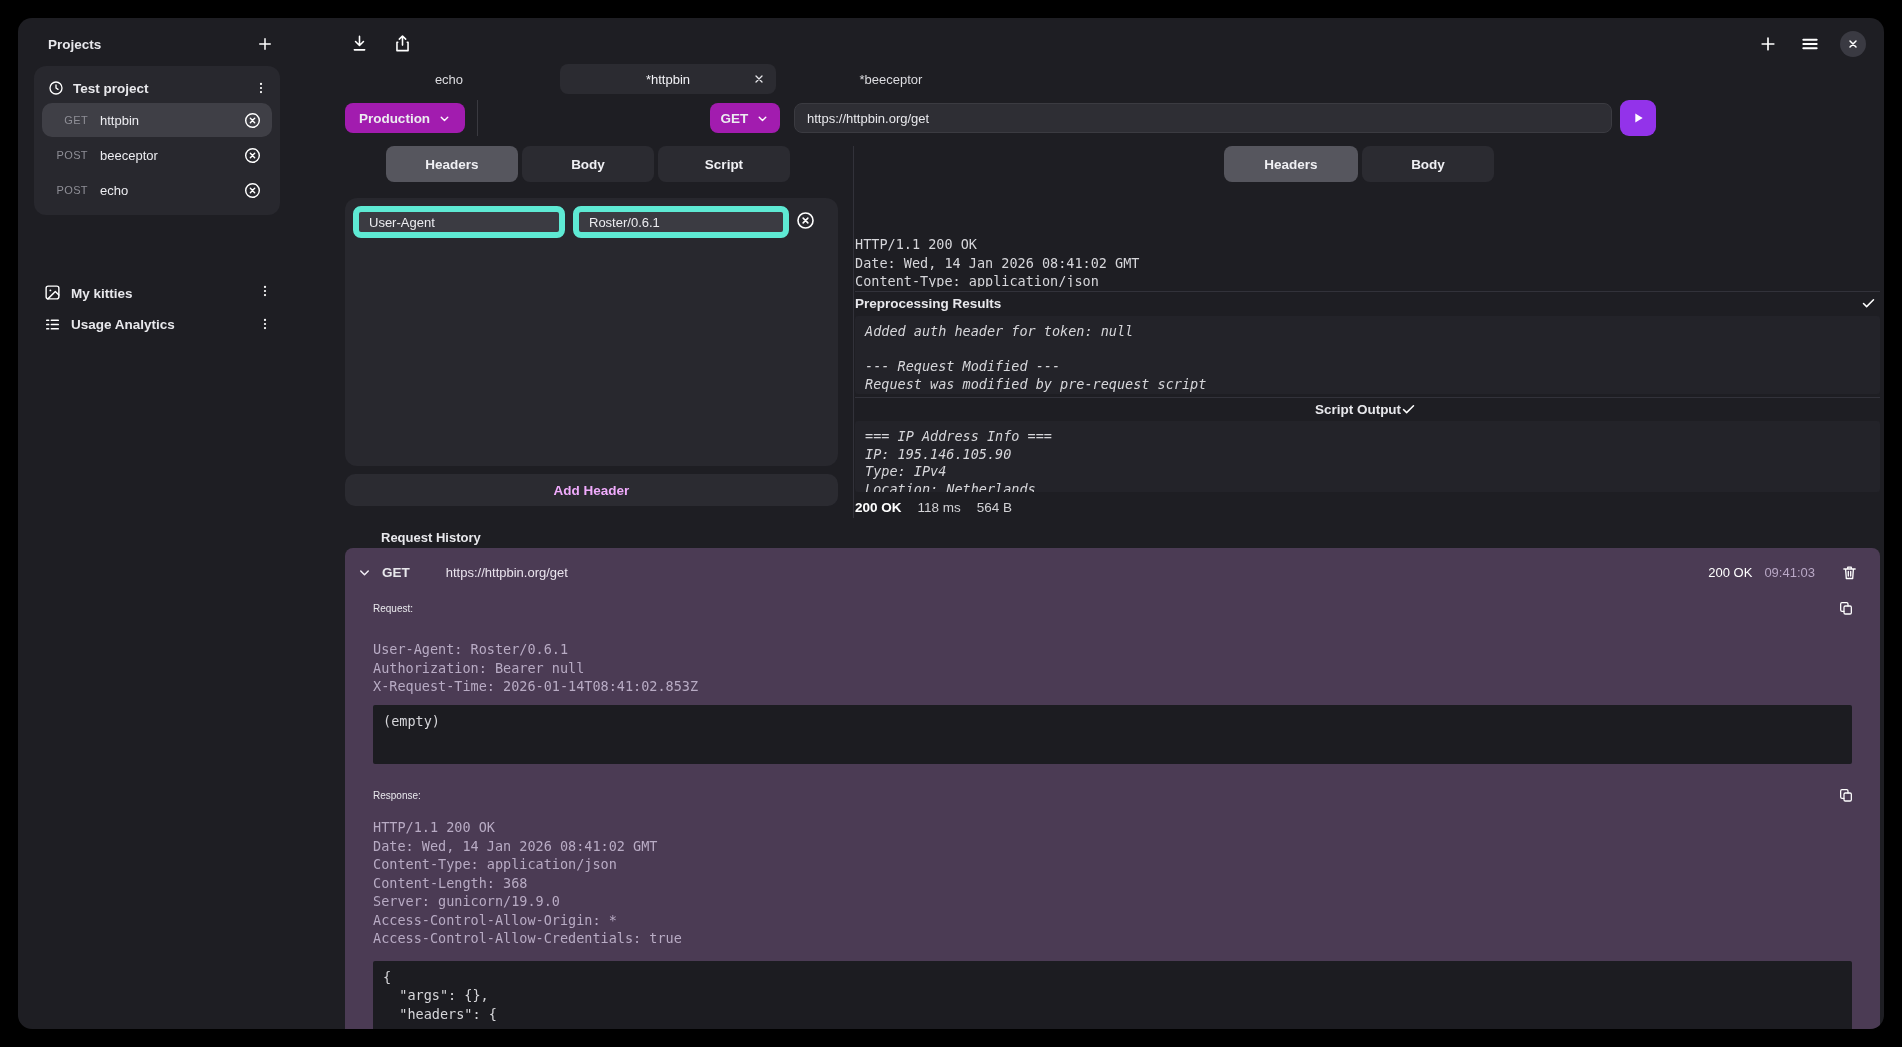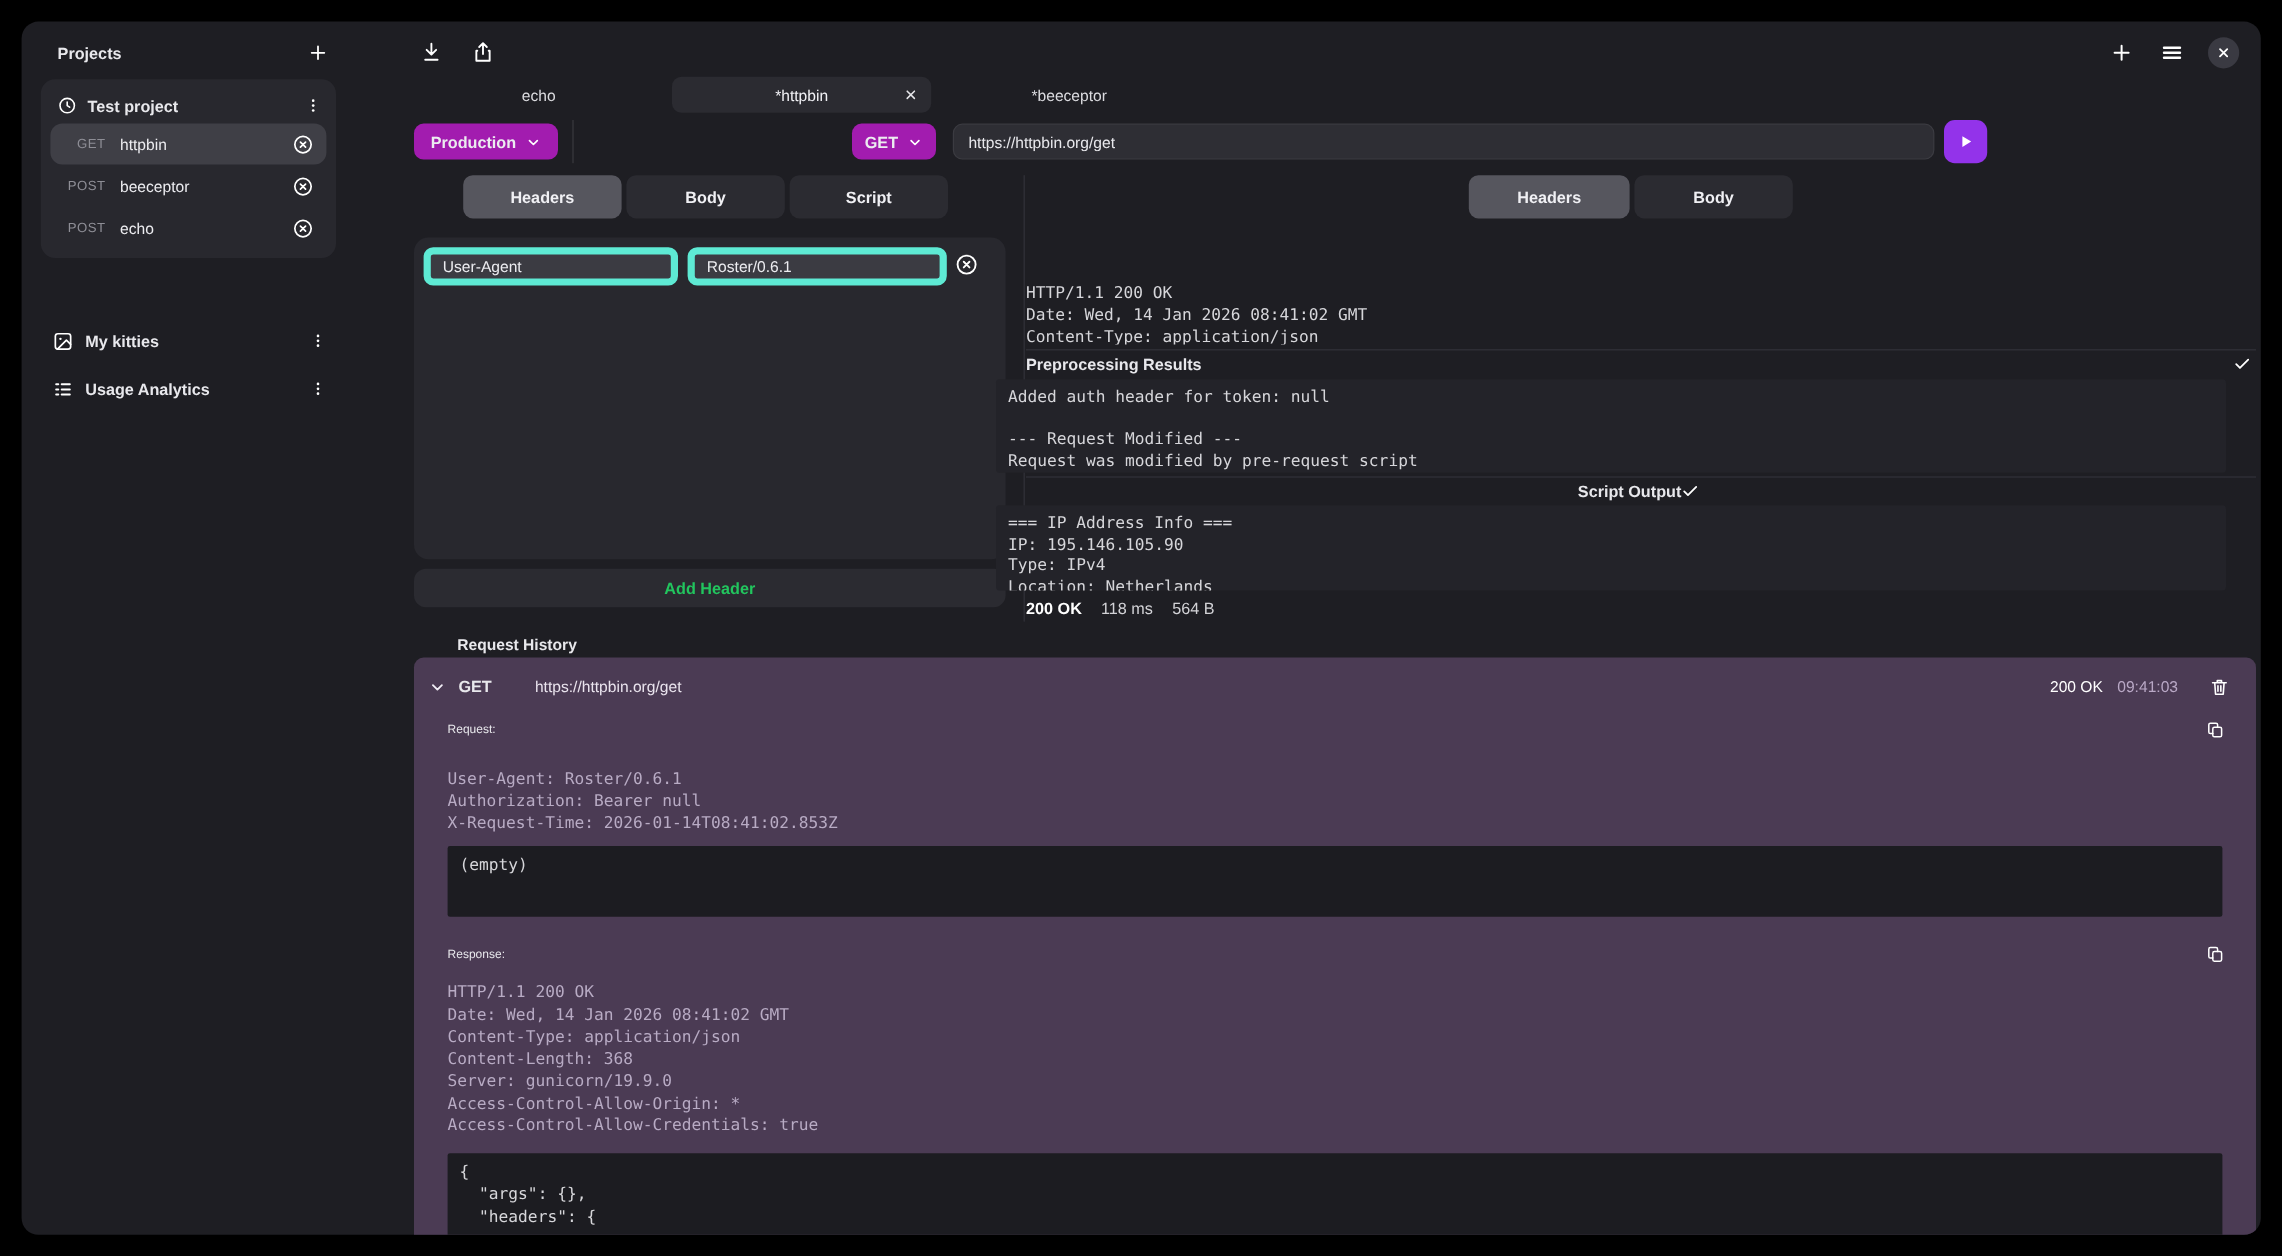--- a/index.html
+++ b/index.html
@@ -22,21 +22,21 @@
   .sb-title{font-size:13.5px;font-weight:700;}
   .ghost-btn{background:none;border:none;padding:2px;color:#fff;display:inline-flex;}
   .project-card{margin-top:8px;background:#28282e;border-radius:12px;padding:8px;}
   .pc-head{display:flex;align-items:center;height:28px;padding:0 2px 0 6px;gap:9px;}
   .pc-name{font-weight:700;font-size:13.5px;flex:1;}
   .pc-item{display:flex;align-items:center;height:34px;border-radius:10px;padding:0 8px 0 4px;gap:12px;margin-top:1px;}
   .pc-item.active{background:#3f3f46;}
   .pc-method{width:42px;text-align:right;font-size:11px;color:#8e8e96;letter-spacing:.4px;}
   .pc-req-name{flex:1;font-size:13px;color:#ececf0;}
   .sb-row{display:flex;align-items:center;gap:10px;height:34px;padding:0 6px 0 10px;}
-  .sb-row.first{margin-top:52px;}
+  .sb-row.first{margin-top:52px;align-items:flex-end;}
   .sb-row.second{margin-top:6px;}
   .sb-row-label{flex:1;font-weight:700;font-size:13.5px;}
 
   
   .topbar-left{position:absolute;left:330px;top:14px;display:flex;gap:20px;}
   .topbar-right{position:absolute;right:18px;top:13px;display:flex;align-items:center;gap:18px;}
   .win-close{width:26px;height:26px;border-radius:50%;background:#3a3a42;border:none;display:flex;align-items:center;justify-content:center;color:#fff;padding:0;}
 
   
   .doc-tab{position:absolute;top:46px;height:30px;display:flex;align-items:center;justify-content:center;font-size:13px;color:#dcdce0;border:none;background:none;}
@@ -62,32 +62,32 @@
   .lt-scripts{left:640px;width:132px;}
   .rt-headers{left:1206px;width:134px;}
   .rt-body{left:1344px;width:132px;}
 
   
   .headers-card{position:absolute;left:327px;top:180px;width:493px;height:268px;background:#28282e;border-radius:12px;}
   .h-input{position:absolute;top:8px;height:32px;background:#3b3b42;border:6px solid #5eead4;border-radius:8px;color:#ececf0;font-size:13px;padding:0 10px;box-sizing:border-box;outline:none;}
   .hk-input{left:8px;width:212px;}
   .hv-input{left:228px;width:216px;}
   .h-remove{position:absolute;left:450px;top:12px;background:none;border:none;padding:0;color:#fff;display:inline-flex;}
-  .add-header-btn{position:absolute;left:327px;top:456px;width:493px;height:32px;background:#2b2b31;border:none;border-radius:10px;color:#22c55e;font-weight:700;font-size:13.5px;}
+  .add-header-btn{position:absolute;left:327px;top:456px;width:493px;height:32px;background:#2b2b31;border:none;border-radius:10px;color:#f0abfc;font-weight:700;font-size:13.5px;}
 
   .panel-divider{position:absolute;left:835px;top:128px;width:1px;height:372px;background:#32323a;}
 
   
   .mono{font-family:"DejaVu Sans Mono",monospace;font-size:13.5px;line-height:18.5px;min-height:18.5px;color:#d6d6da;white-space:pre;}
   .resp-preview{position:absolute;left:837px;top:217px;width:1025px;height:52px;overflow:hidden;}
   .sect-bar{position:absolute;left:837px;width:1025px;height:23px;display:flex;align-items:center;justify-content:space-between;border-top:1px solid #32323a;}
   .sect-title{font-weight:700;font-size:13.5px;}
   .preproc-bar{top:273px;gap:37px;}
   .script-bar{top:379px;justify-content:center;}
-  .sect-box{position:absolute;left:812px;width:1025px;background:#232329;border-radius:3px;padding:7px 10px;box-sizing:border-box;overflow:hidden;}
+  .sect-box{position:absolute;left:837px;width:1025px;background:#232329;border-radius:3px;padding:7px 10px;box-sizing:border-box;overflow:hidden;font-style:italic;}
   .sect-box .mono{line-height:17.5px;min-height:17.5px;}
   .preproc-box{top:298px;height:78px;}
   .script-box{top:403px;height:71px;}
   .check-ic{color:#fff;padding-right:4px;}
   .status-row{position:absolute;left:837px;top:478px;height:22px;display:flex;align-items:center;gap:16px;font-size:13.5px;color:#d2d2d6;}
   .status-code{font-weight:700;color:#fff;}
 
   
   .history-label{position:absolute;left:327px;top:512px;font-weight:700;font-size:13px;padding-left:36px;}
   .history-card{position:absolute;left:327px;top:530px;width:1535px;height:540px;background:#4b3b54;border-radius:8px;}

